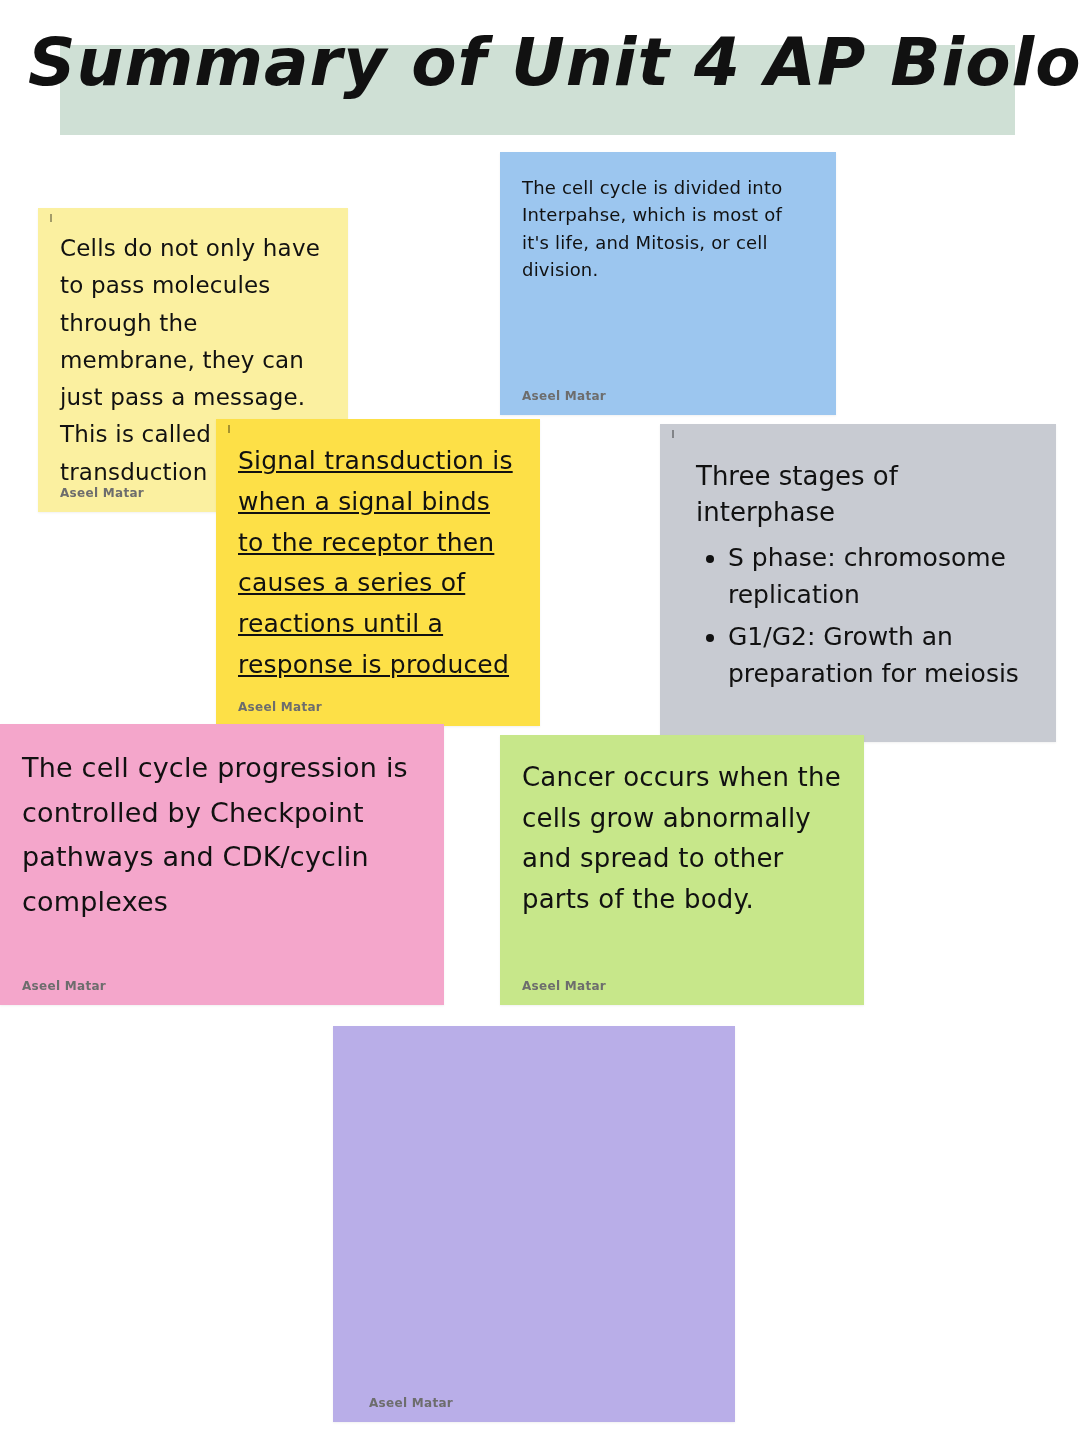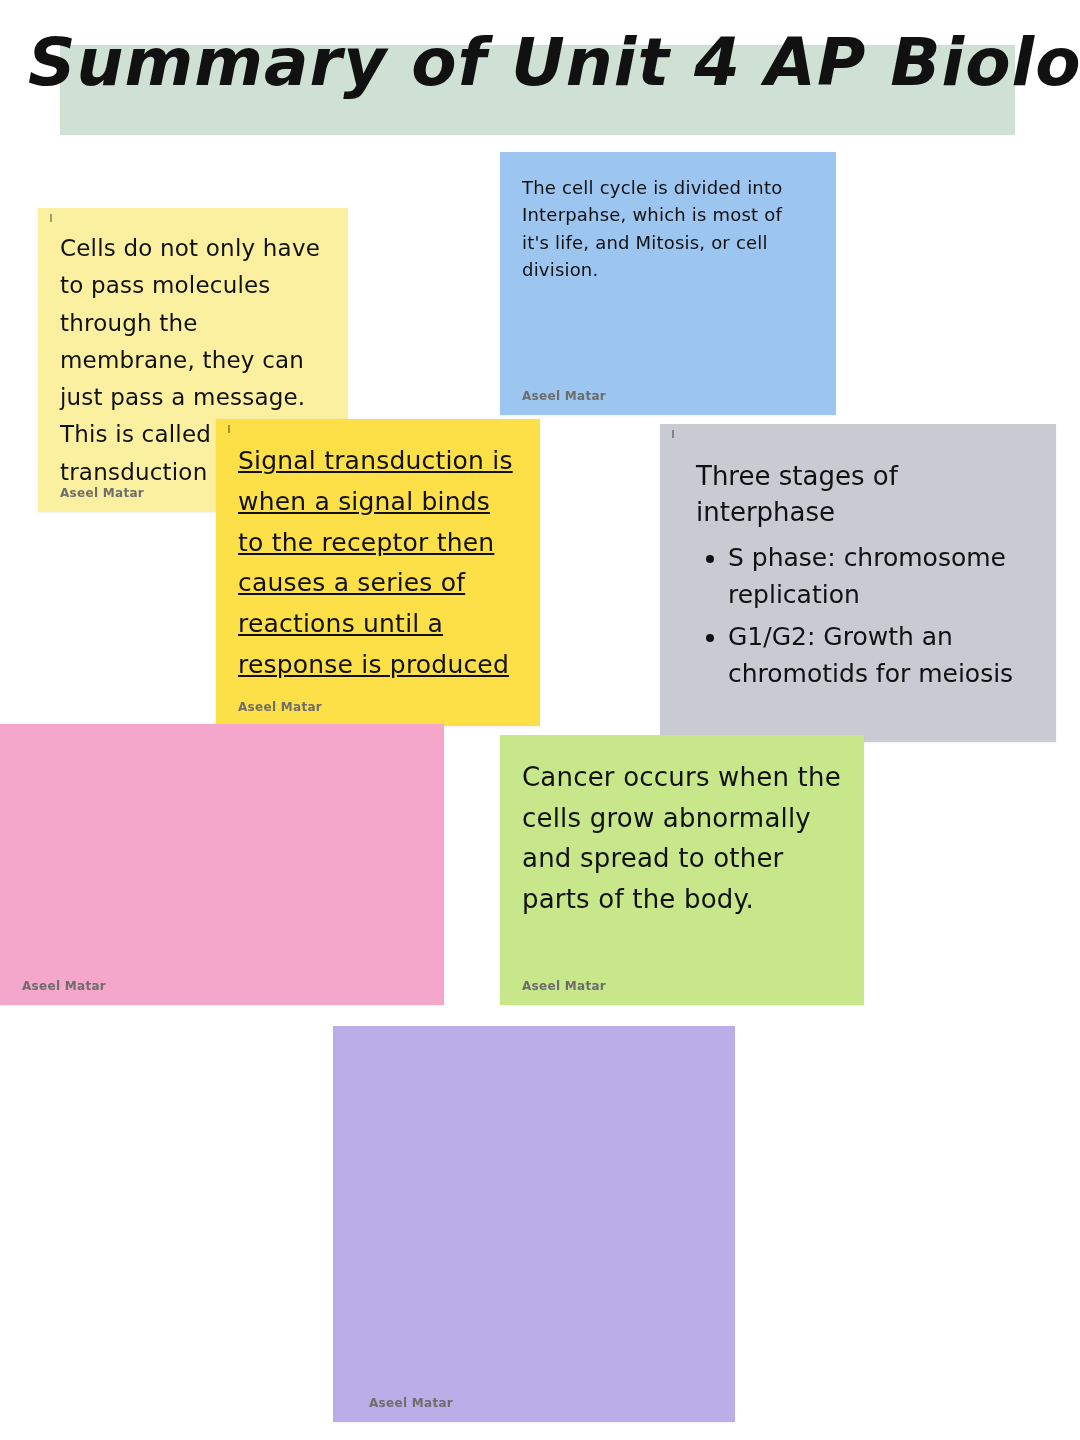--- a/index.html
+++ b/index.html
@@ -160,25 +160,26 @@
     <span class="tick"></span>
     <div class="body">Signal transduction is when a signal binds to the receptor then causes a series of reactions until a response is produced</div>
     <div class="author">Aseel Matar</div>
   </div>
 
   <div class="note" id="note-interphase-stages">
     <span class="tick"></span>
     <div class="heading">Three stages of interphase</div>
     <ul>
       <li>S phase: chromosome replication</li>
-      <li>G1/G2: Growth an chromotids for meiosis</li>
+      <li>G1/G2: Growth an preparation for meiosis</li>
     </ul>
   </div>
 
   <div class="note" id="note-checkpoints">
+    <div class="body">The cell cycle progression is controlled by Checkpoint pathways and CDK/cyclin complexes</div>
     <div class="author">Aseel Matar</div>
   </div>
 
   <div class="note" id="note-cancer">
     <div class="body">Cancer occurs when the cells grow abnormally and spread to other parts of the body.</div>
     <div class="author">Aseel Matar</div>
   </div>
 
   <div class="note" id="note-mitosis-stages">
     <div class="author">Aseel Matar</div>

